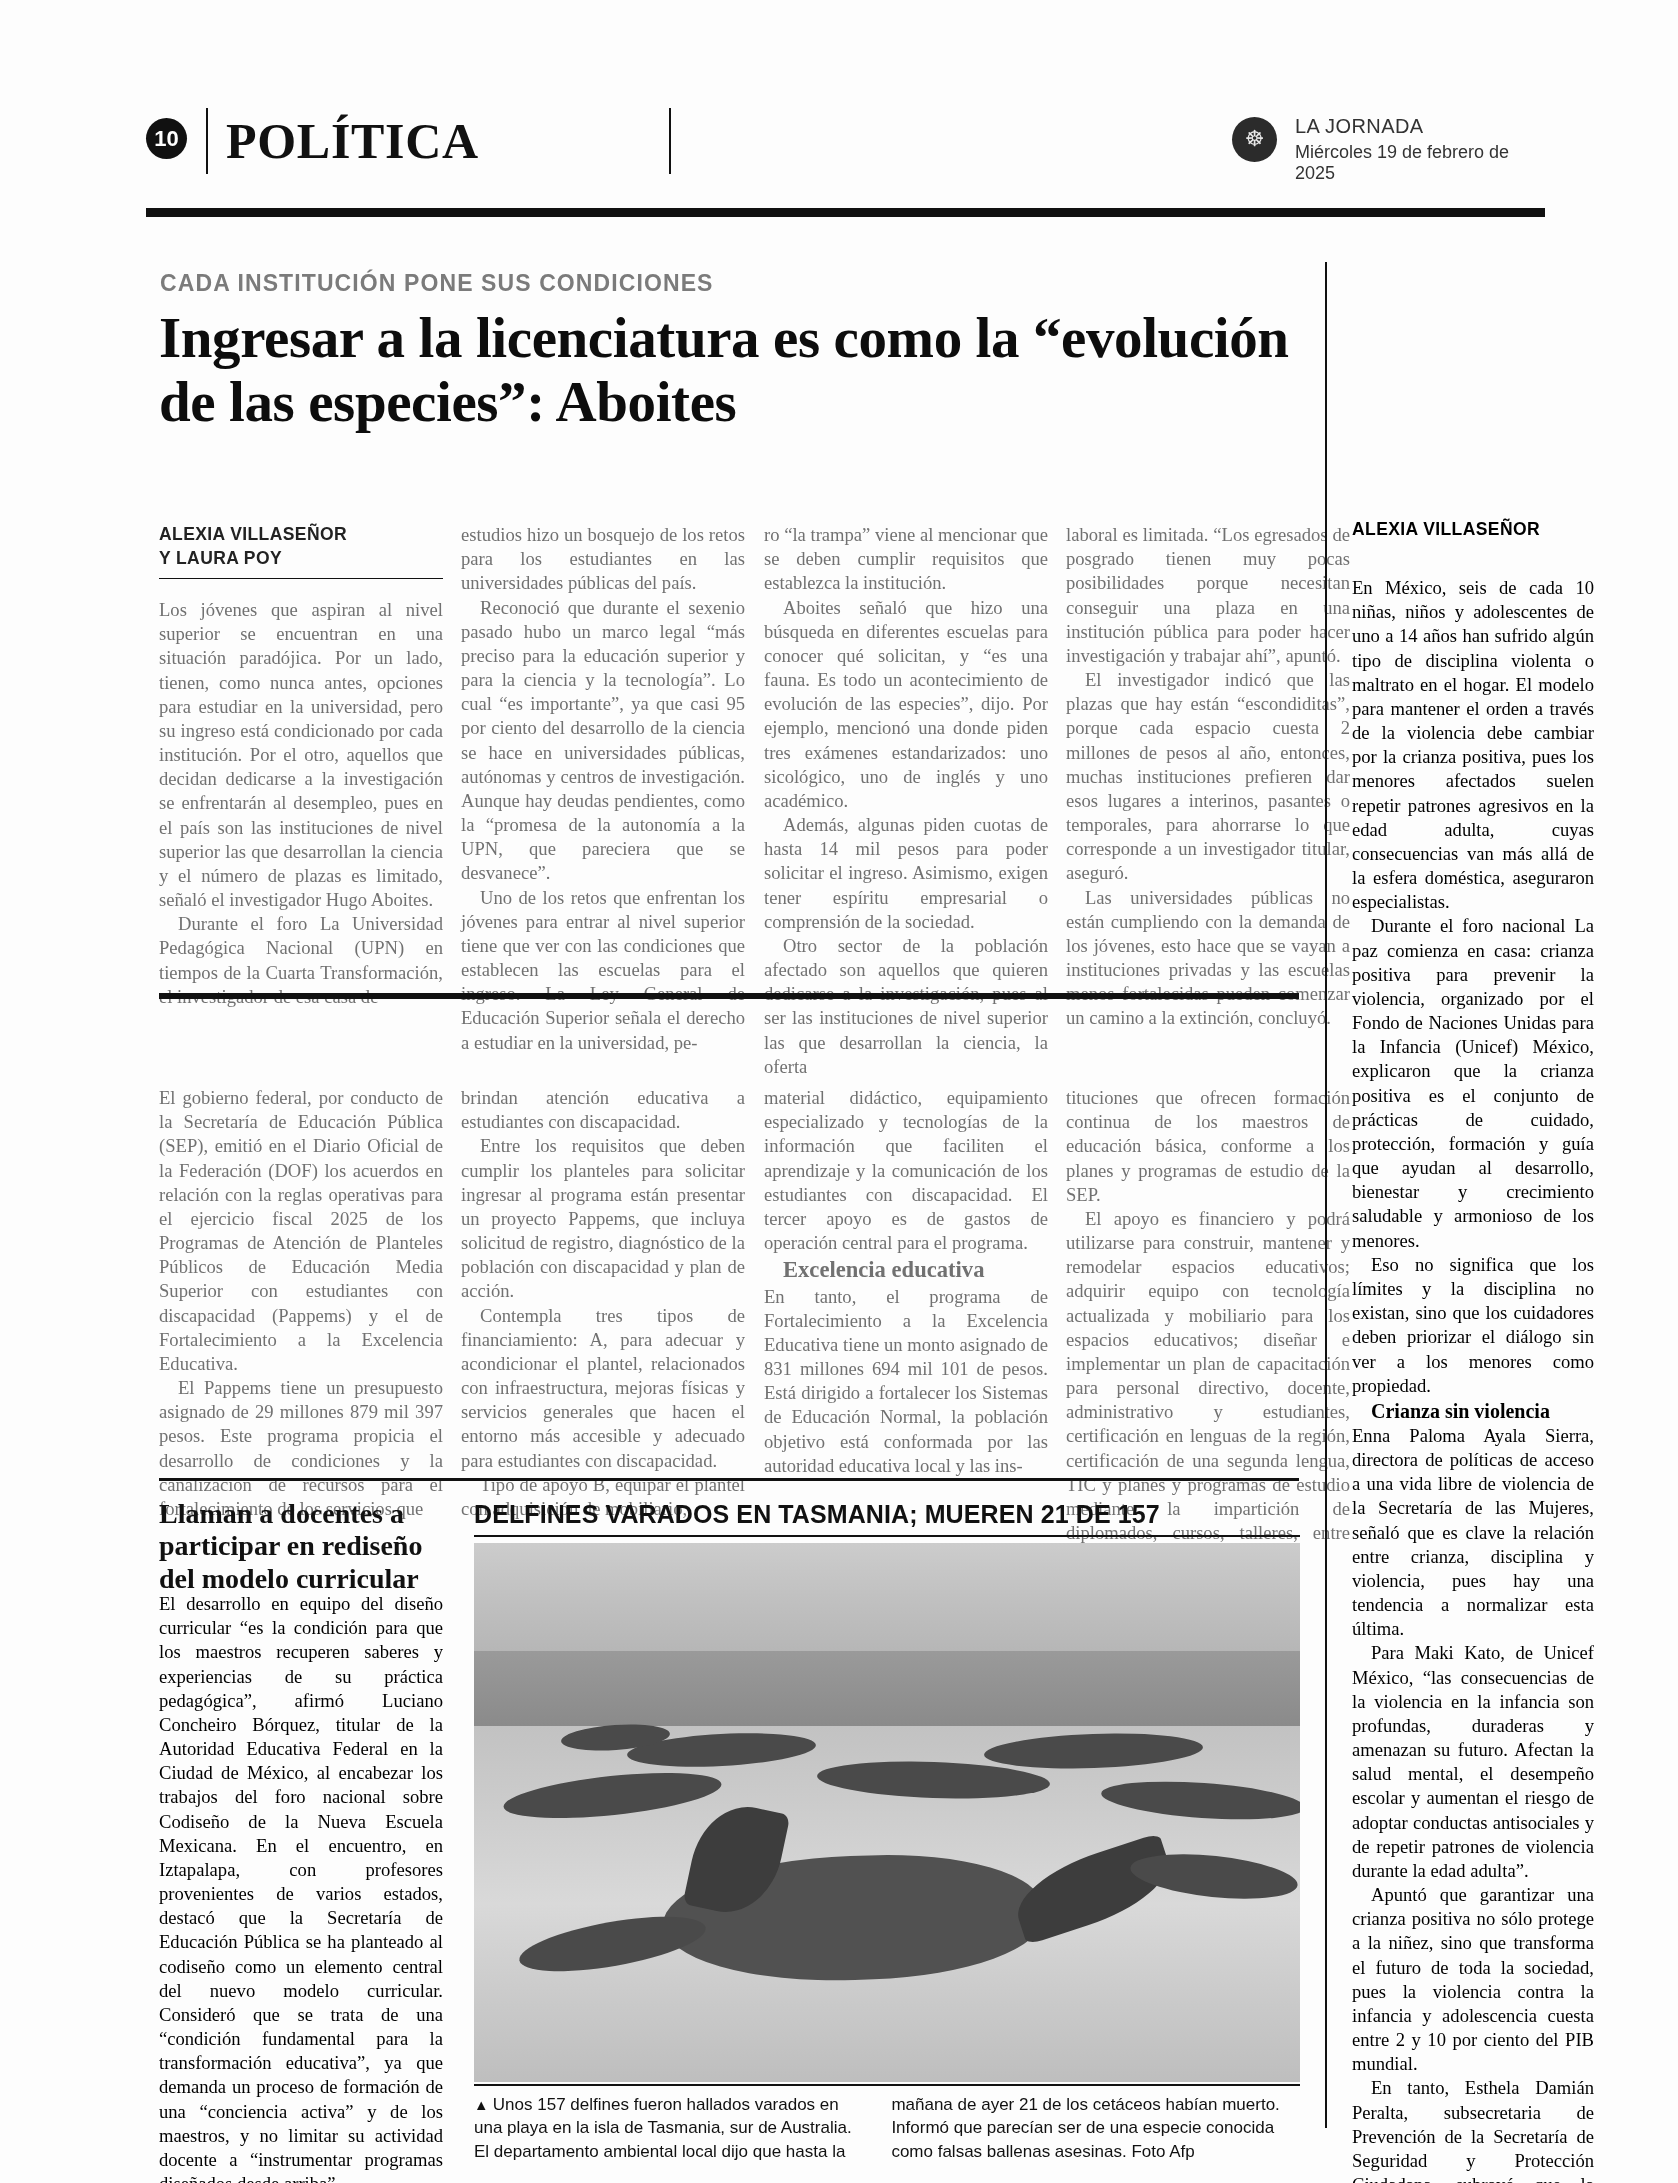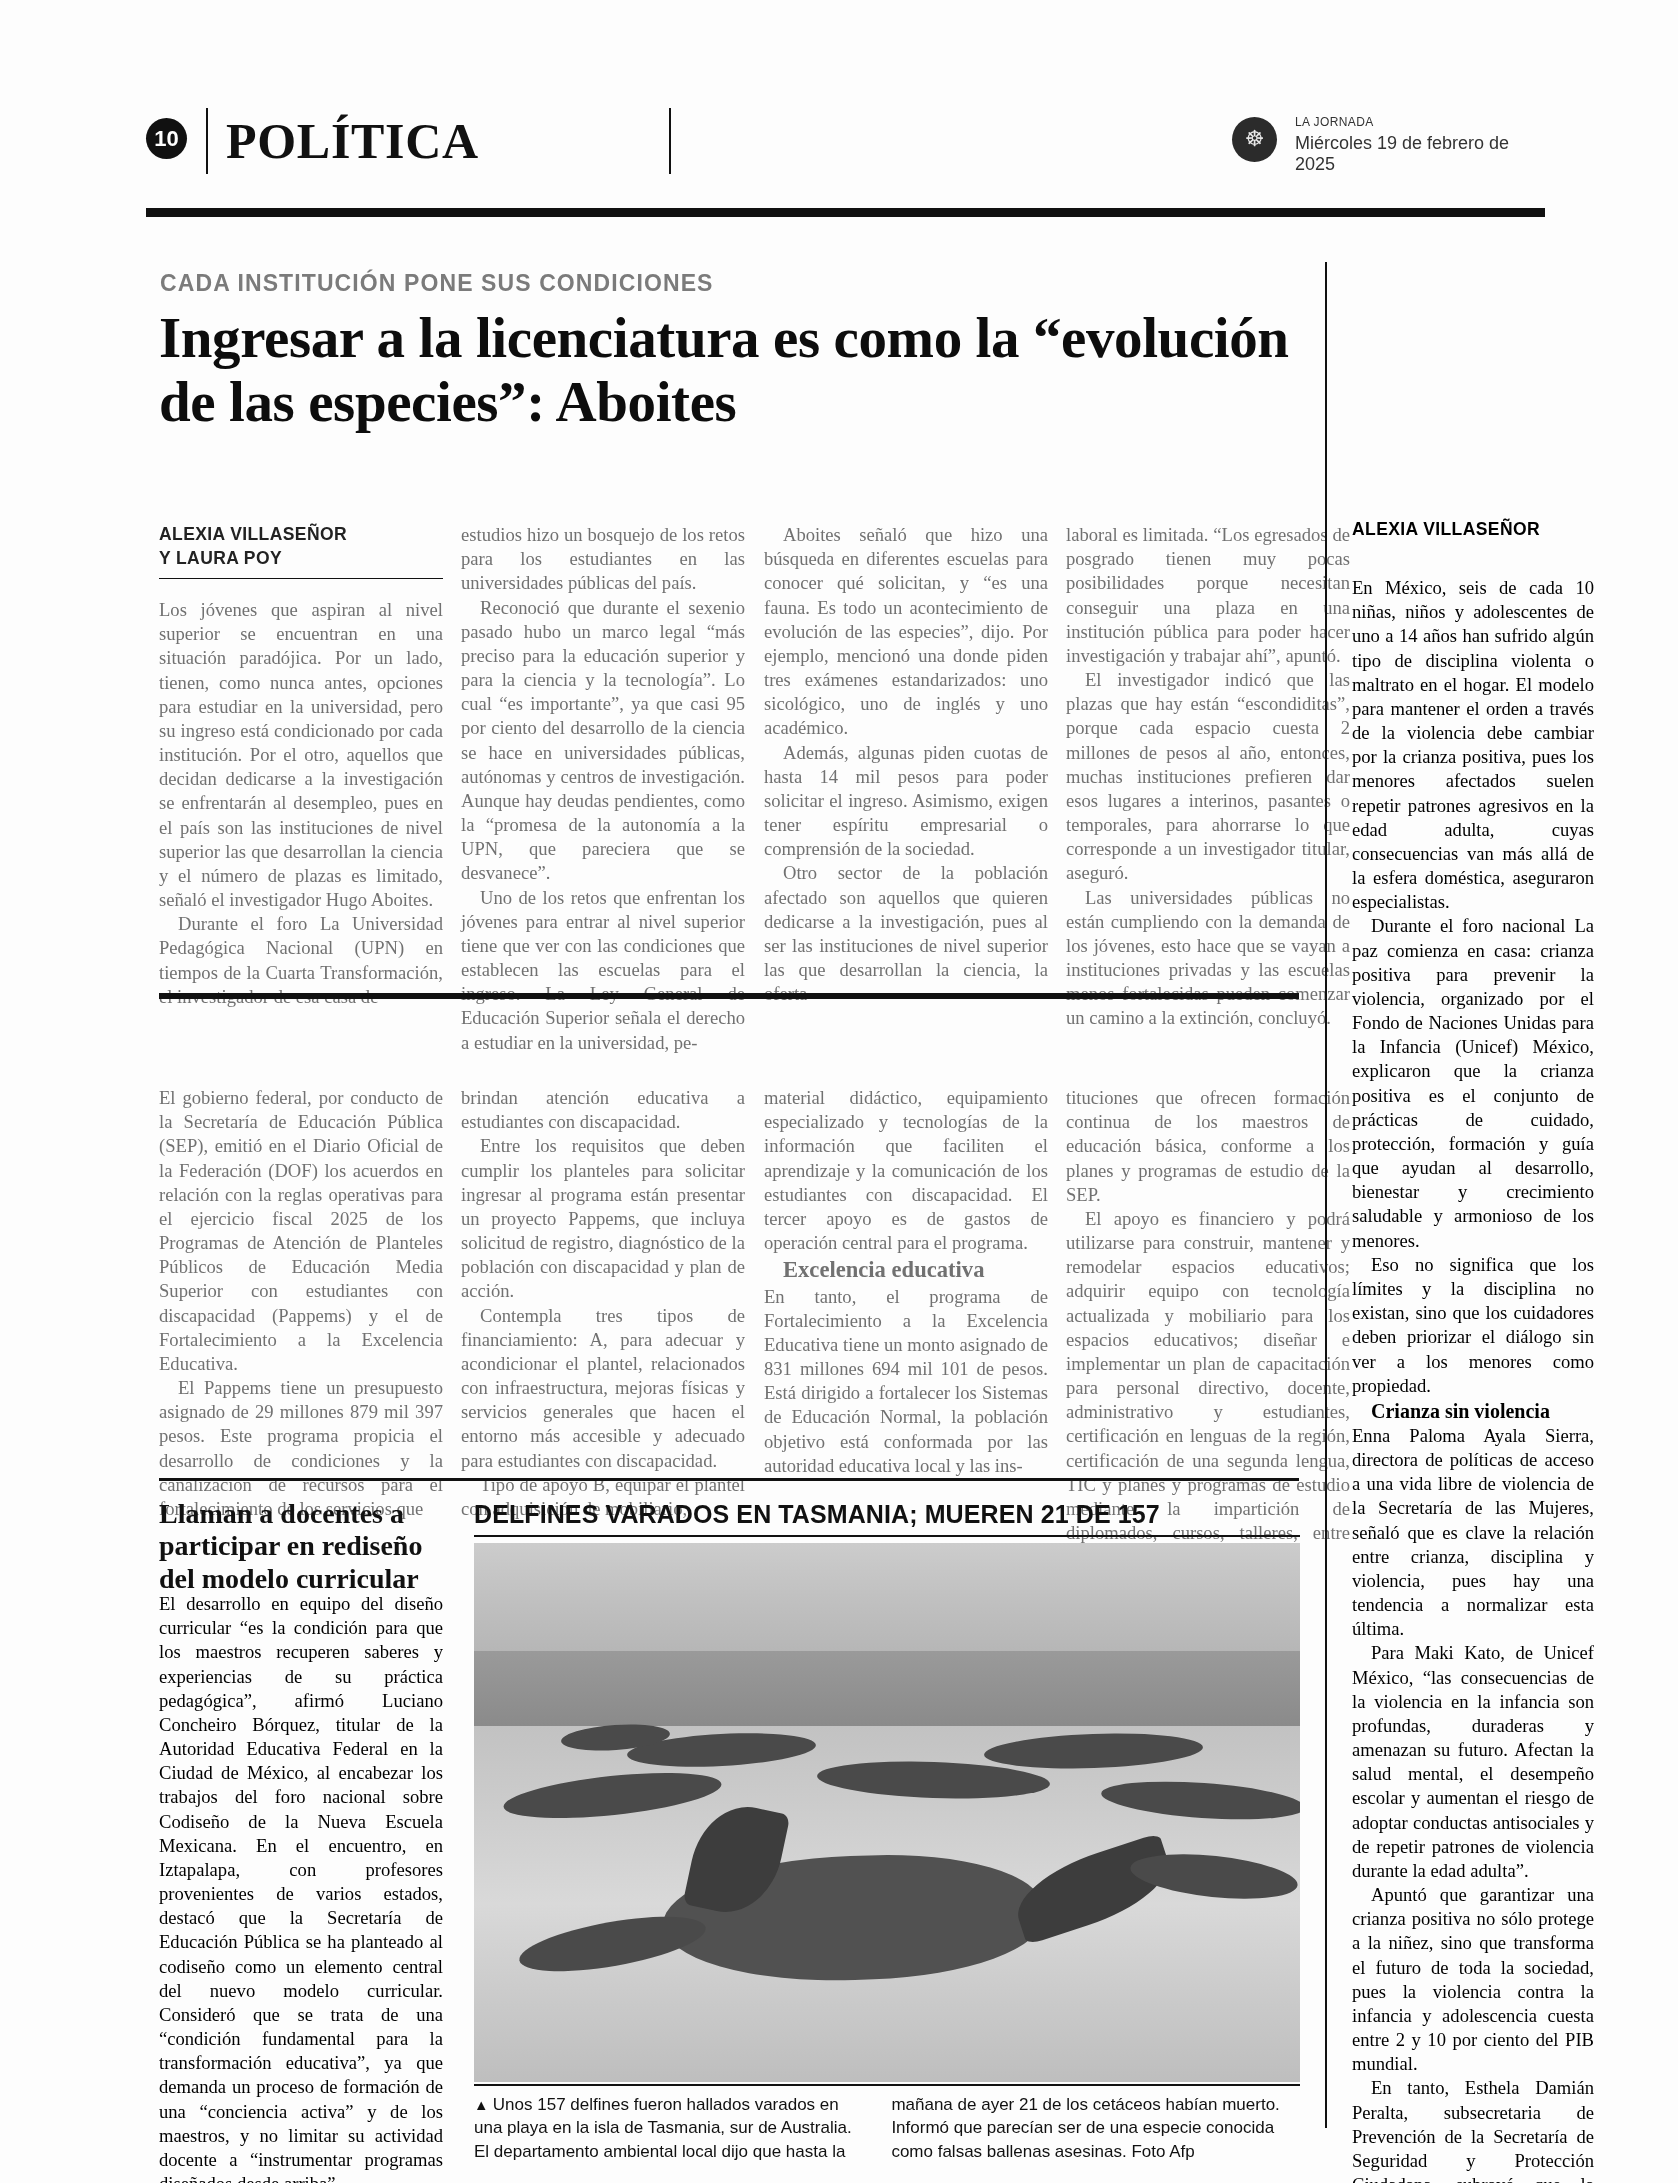--- a/index.html
+++ b/index.html
@@ -85,21 +85,21 @@
     color: #e8e8e8;
     font-size: 22px;
     line-height: 1;
   }
   .brand-text {
     position: absolute;
     left: 63px; top: 0;
     font-family: "Liberation Sans", sans-serif;
   }
   .brand-name {
-    font-size: 12px;
+    font-size: 20px;
     color: #333;
     letter-spacing: 0.4px;
   }
   .brand-date {
     font-size: 18px;
     color: #333;
     margin-top: 4.4px;
   }
   .top-bar {
     position: absolute;
@@ -394,20 +394,21 @@
   <div class="col a1c a1c1" style="top:598px;" id="a1c1">
       <p class="first">Los jóvenes que aspiran al nivel superior se encuentran en una situación paradójica. Por un lado, tienen, como nunca antes, opciones para estudiar en la universidad, pero su ingreso está condicionado por cada institución. Por el otro, aquellos que decidan dedicarse a la investigación se enfrentarán al desempleo, pues en el país son las instituciones de nivel superior las que desarrollan la ciencia y el número de plazas es limitado, señaló el investigador Hugo Aboites.</p>
       <p>Durante el foro La Universidad Pedagógica Nacional (UPN) en tiempos de la Cuarta Transformación, el investigador de esa casa de</p>
     </div>
   <div class="col a1c a1c2" id="a1c2">
       <p class="first">estudios hizo un bosquejo de los retos para los estudiantes en las universidades públicas del país.</p>
       <p>Reconoció que durante el sexenio pasado hubo un marco legal “más preciso para la educación superior y para la ciencia y la tecnología”. Lo cual “es importante”, ya que casi 95 por ciento del desarrollo de la ciencia se hace en universidades públicas, autónomas y centros de investigación. Aunque hay deudas pendientes, como la “promesa de la autonomía a la UPN, que pareciera que se desvanece”.</p>
       <p>Uno de los retos que enfrentan los jóvenes para entrar al nivel superior tiene que ver con las condiciones que establecen las escuelas para el ingreso. La Ley General de Educación Superior señala el derecho a estudiar en la universidad, pe-</p>
     </div>
   <div class="col a1c a1c3" id="a1c3">
+      <p class="first">ro “la trampa” viene al mencionar que se deben cumplir requisitos que establezca la institución.</p>
       <p>Aboites señaló que hizo una búsqueda en diferentes escuelas para conocer qué solicitan, y “es una fauna. Es todo un acontecimiento de evolución de las especies”, dijo. Por ejemplo, mencionó una donde piden tres exámenes estandarizados: uno sicológico, uno de inglés y uno académico.</p>
       <p>Además, algunas piden cuotas de hasta 14 mil pesos para poder solicitar el ingreso. Asimismo, exigen tener espíritu empresarial o comprensión de la sociedad.</p>
       <p>Otro sector de la población afectado son aquellos que quieren dedicarse a la investigación, pues al ser las instituciones de nivel superior las que desarrollan la ciencia, la oferta</p>
     </div>
   <div class="col a1c a1c4" id="a1c4">
       <p class="first">laboral es limitada. “Los egresados de posgrado tienen muy pocas posibilidades porque necesitan conseguir una plaza en una institución pública para poder hacer investigación y trabajar ahí”, apuntó.</p>
       <p>El investigador indicó que las plazas que hay están “escondiditas”, porque cada espacio cuesta 2 millones de pesos al año, entonces, muchas instituciones prefieren dar esos lugares a interinos, pasantes o temporales, para ahorrarse lo que corresponde a un investigador titular, aseguró.</p>
       <p>Las universidades públicas no están cumpliendo con la demanda de los jóvenes, esto hace que se vayan a instituciones privadas y las escuelas menos fortalecidas pueden comenzar un camino a la extinción, concluyó.</p>
     </div>
 

